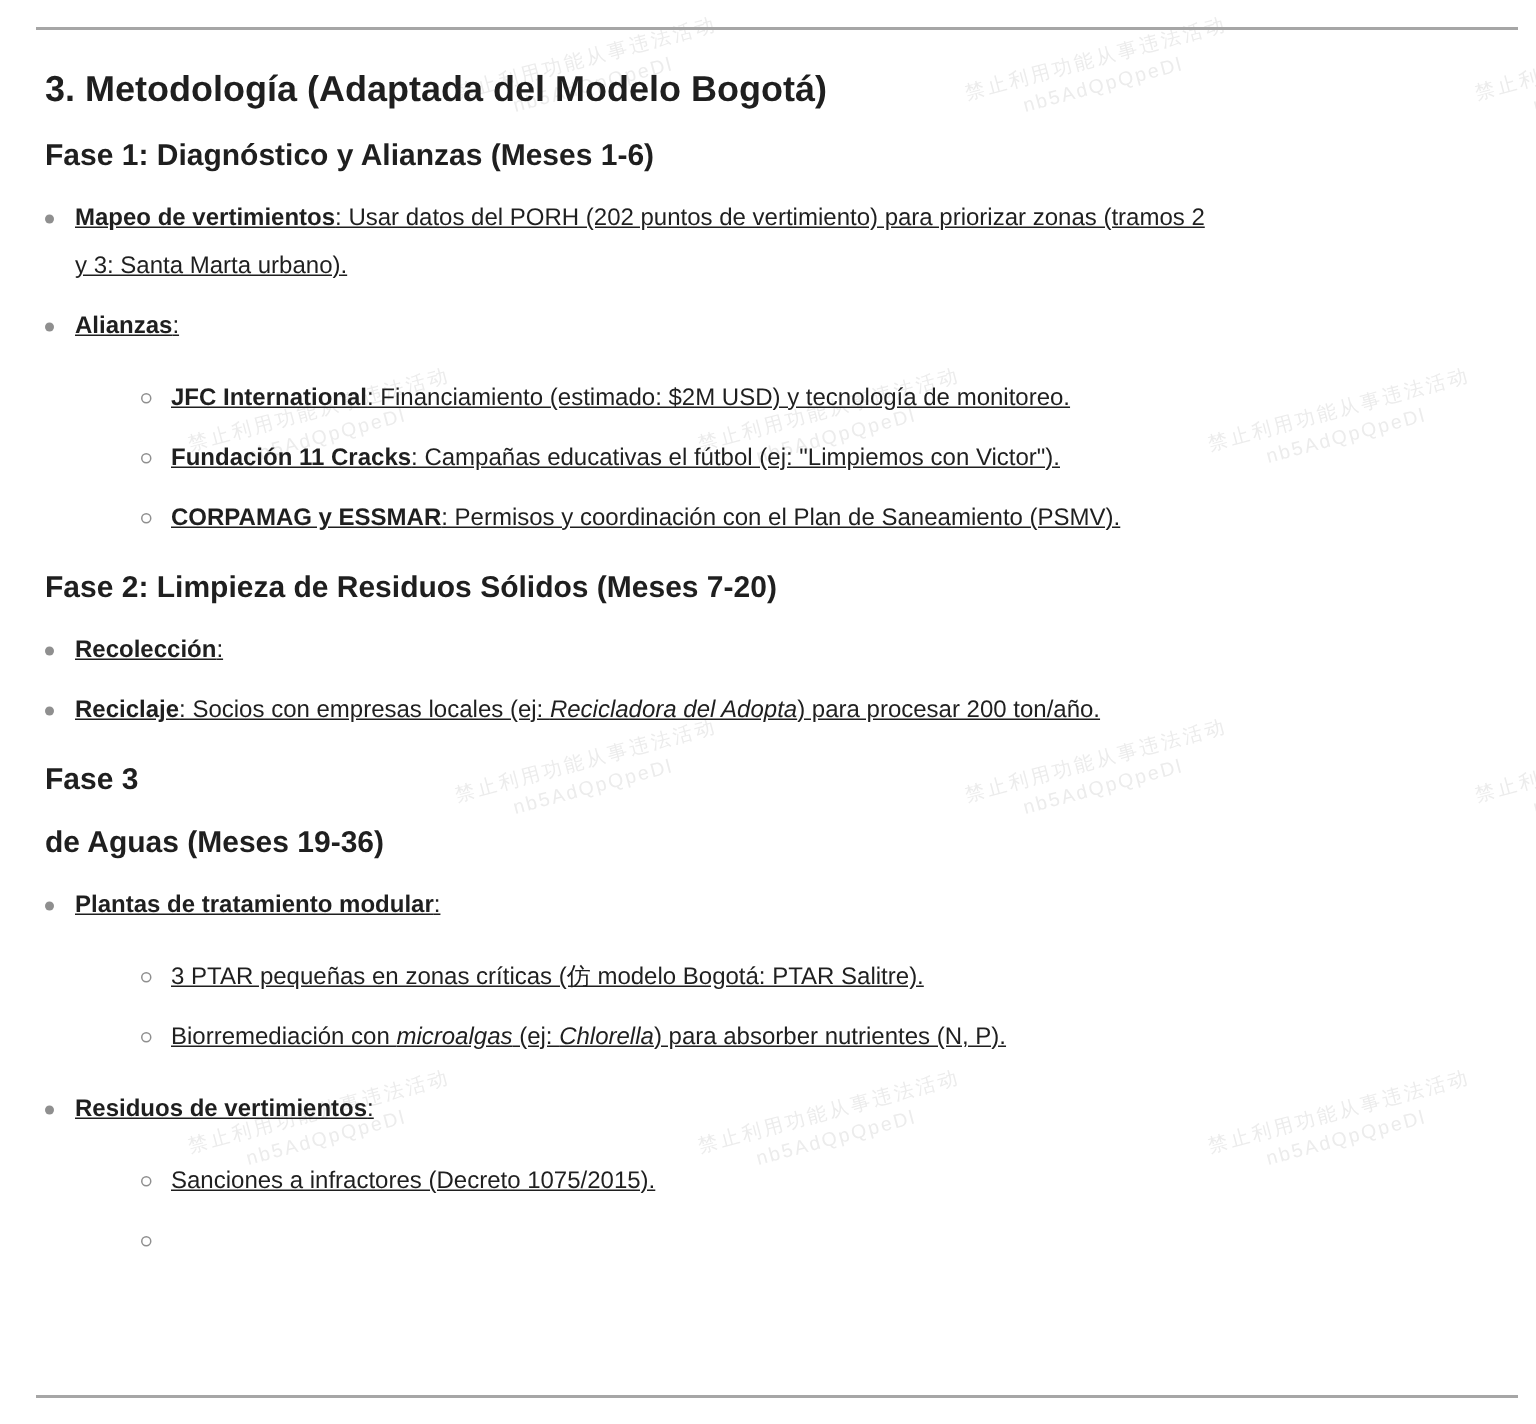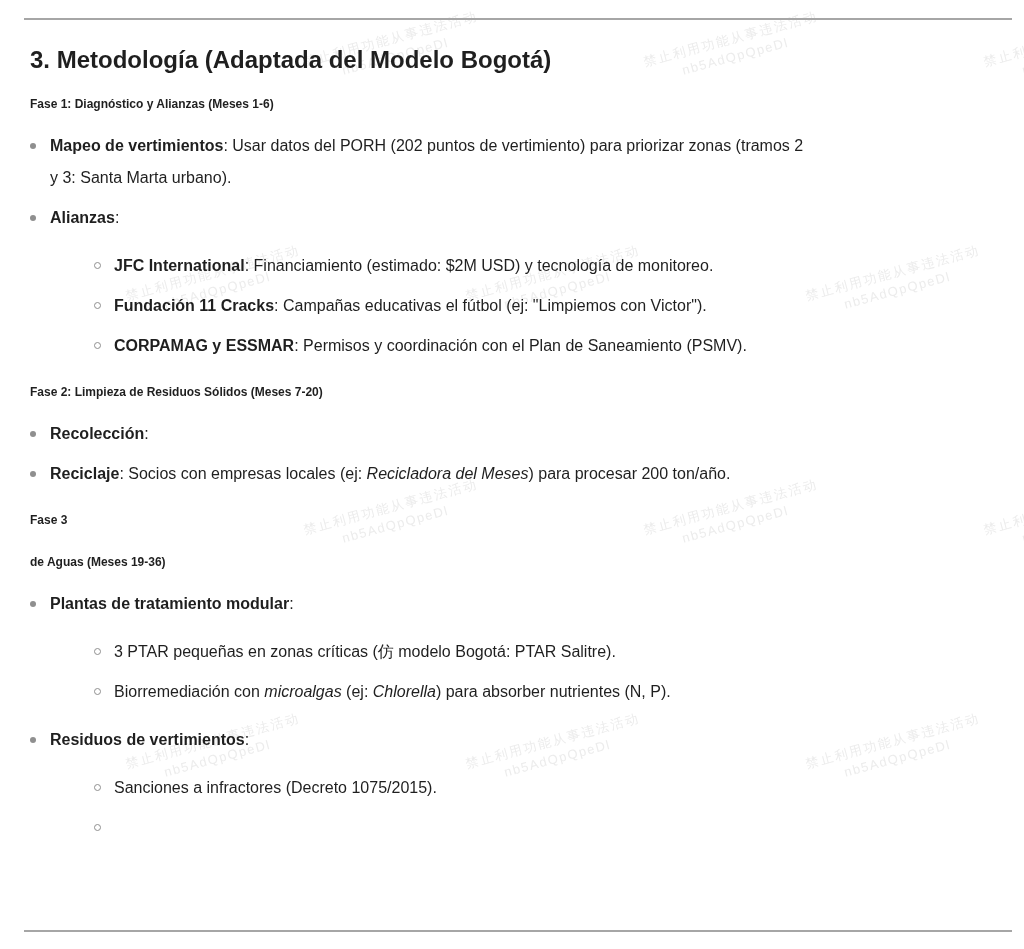--- a/index.html
+++ b/index.html
@@ -30,27 +30,27 @@
     border:none;height:0;
     border-top:2px solid #a6a6a6;
     margin:18px 0 0 0;width:988px;
   }
   .rule.bottom{position:absolute;left:24px;top:930px;margin:0;}
   h3.doc-title{
     font-size:24px;line-height:28px;font-weight:700;
     margin:26px 0 0 0;padding-left:6px;color:#1f1f1f;
   }
   h4.sec{
-    font-size:12px;line-height:24px;font-weight:700;
+    font-size:20px;line-height:24px;font-weight:700;
     margin:18px 0 14px 0;padding-left:6px;color:#1f1f1f;
   }
   ul{list-style:none;margin:8px 0;padding:0;}
   ul.l2{margin:16px;}
   li{position:relative;margin:0 0 8px 0;}
-  li.l1{padding-left:26px;}
+  li.l1{padding-left:26px;text-decoration:underline;}
   li.l2{padding-left:48px;}
   .dot{
     position:absolute;left:6px;top:13px;width:6px;height:6px;border-radius:50%;
     background:#8f8f8f;
   }
   .ring{
     position:absolute;left:28px;top:12px;width:7px;height:7px;border-radius:50%;
     border:1.5px solid #8f8f8f;background:#ffffff;box-sizing:border-box;
   }
   b{font-weight:700;}
@@ -146,21 +146,21 @@
 
   <h4 class="sec">Fase 2: Limpieza de Residuos Sólidos (Meses 7-20)</h4>
 
   <ul class="l1">
     <li class="l1">
       <span class="dot"></span>
       <b>Recolección</b><span>:</span>
     </li>
     <li class="l1">
       <span class="dot"></span>
-      <b>Reciclaje</b><span>: Socios con empresas locales (ej: </span><i>Recicladora del Meses</i><span>) para procesar 200 ton/año.</span>
+      <b>Reciclaje</b><span>: Socios con empresas locales (ej: </span><i>Recicladora del Adopta</i><span>) para procesar 200 ton/año.</span>
     </li>
   </ul>
 
   <h4 class="sec">Fase 3</h4>
   <h4 class="sec">de Aguas (Meses 19-36)</h4>
 
   <ul class="l1">
     <li class="l1">
       <span class="dot"></span>
       <b>Plantas de tratamiento modular</b><span>:</span>

